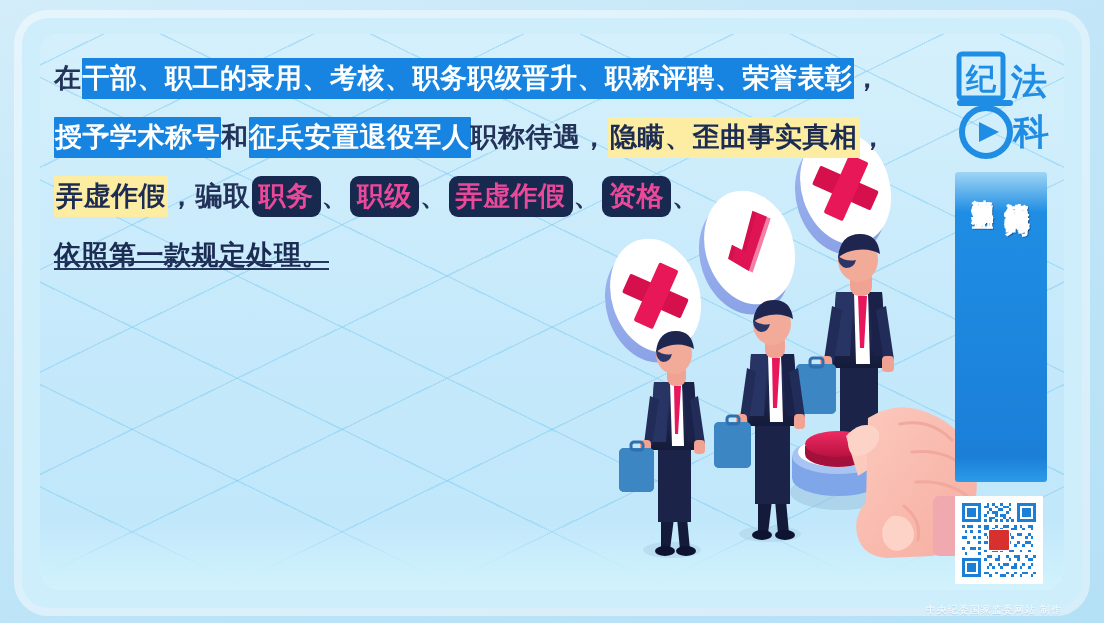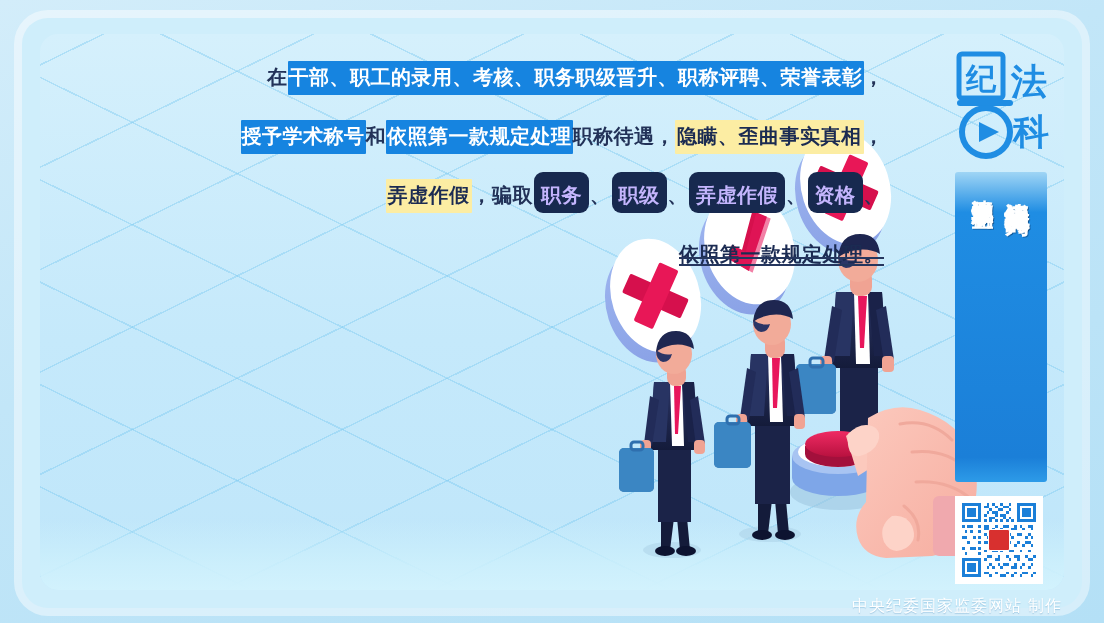--- a/index.html
+++ b/index.html
@@ -56,46 +56,45 @@
   #copy {
     position: absolute;
     left: 54px;
     top: 48px;
     width: 830px;
   }
   .line {
     height: 59px;
     line-height: 59px;
     white-space: nowrap;
-    font-size: 20px;
+    font-size: 27px;
     color: #1b2b52;
     font-family: "DejaVu Serif", "Liberation Serif", serif;
     font-weight: 700;
     letter-spacing: .5px;
-    text-align: right;
   }
   .plain { color: #223258; }
   .hl-blue {
     background: #1684e0;
     color: #ffffff;
     padding: 4px 1px 6px 1px;
     border-radius: 1px;
   }
   .hl-yellow {
     background: #fceda3;
     color: #1b2b52;
     padding: 4px 2px 6px 2px;
     border-radius: 1px;
     margin-top: 36px;
   }
   .chip {
     background: #17294f;
-    color: #c4b5fd;
+    color: #ec4899;
     border-radius: 9px;
-    padding: 11px 7px 6px 7px;
+    padding: 4px 7px 6px 7px;
     margin: 0 1px;
   }
   .dbl-underline {
     position: relative;
     padding-bottom: 2px;
   }
   .dbl-underline::after {
     content: "";
     position: absolute;
     left: 0; right: 0;
@@ -173,21 +172,21 @@
     height: 60px;
     background: #f0a9ae;
     border-radius: 6px 0 0 6px;
   }
 
   
   #footer {
     position: absolute;
     right: 42px;
     bottom: 6px;
-    font-size: 16px;
+    font-size: 10px;
     color: #ffffff;
     letter-spacing: 1px;
     text-shadow: 0 1px 1px rgba(60,130,180,.35);
     font-family: "DejaVu Sans", "Liberation Sans", sans-serif;
     margin-top: 24px;
   }
 </style>
 </head>
 <body>
 
@@ -363,21 +362,21 @@
         <path d="M 904 506 q 18 14 14 34" fill="none" stroke="#f0a99c" stroke-width="3" stroke-linecap="round"></path>
         <path d="M 848 434 q 12 -12 24 -8 q 10 4 6 16 q -4 10 -18 14 q -14 2 -12 -22 Z" fill="#fdd3c8"></path>
         <path d="M 892 516 q 14 -2 20 10 q 6 14 -6 22 q -14 8 -22 -6 q -6 -16 8 -26 Z" fill="#fdd3c8"></path>
       </g>
 
     </g>
   </svg>
 
   <div id="copy">
       <div class="line"><span class="plain">在</span><span class="hl-blue">干部、职工的录用、考核、职务职级晋升、职称评聘、荣誉表彰</span><span class="plain">，</span></div>
-      <div class="line"><span class="hl-blue">授予学术称号</span><span class="plain">和</span><span class="hl-blue">依照第一款规定处理</span><span class="plain">职称待遇，</span><span class="hl-yellow">隐瞒、歪曲事实真相</span><span class="plain">，</span></div>
+      <div class="line"><span class="hl-blue">授予学术称号</span><span class="plain">和</span><span class="hl-blue">征兵安置退役军人</span><span class="plain">职称待遇，</span><span class="hl-yellow">隐瞒、歪曲事实真相</span><span class="plain">，</span></div>
       <div class="line"><span class="hl-yellow">弄虚作假</span><span class="plain">，骗取</span><span class="chip">职务</span><span class="plain">、</span><span class="chip">职级</span><span class="plain">、</span><span class="chip">弄虚作假</span><span class="plain">、</span><span class="chip">资格</span><span class="plain">、</span></div>
       <div class="line"><span class="dbl-underline">依照第一款规定处理。</span></div>
     </div>
 
   <div id="rail">
 
     <div id="logo">
       <svg width="100" height="118" viewBox="0 0 100 118">
 
         <rect x="4" y="6" width="44" height="44" rx="3" fill="none" stroke="#1f8de3" stroke-width="5"></rect>

